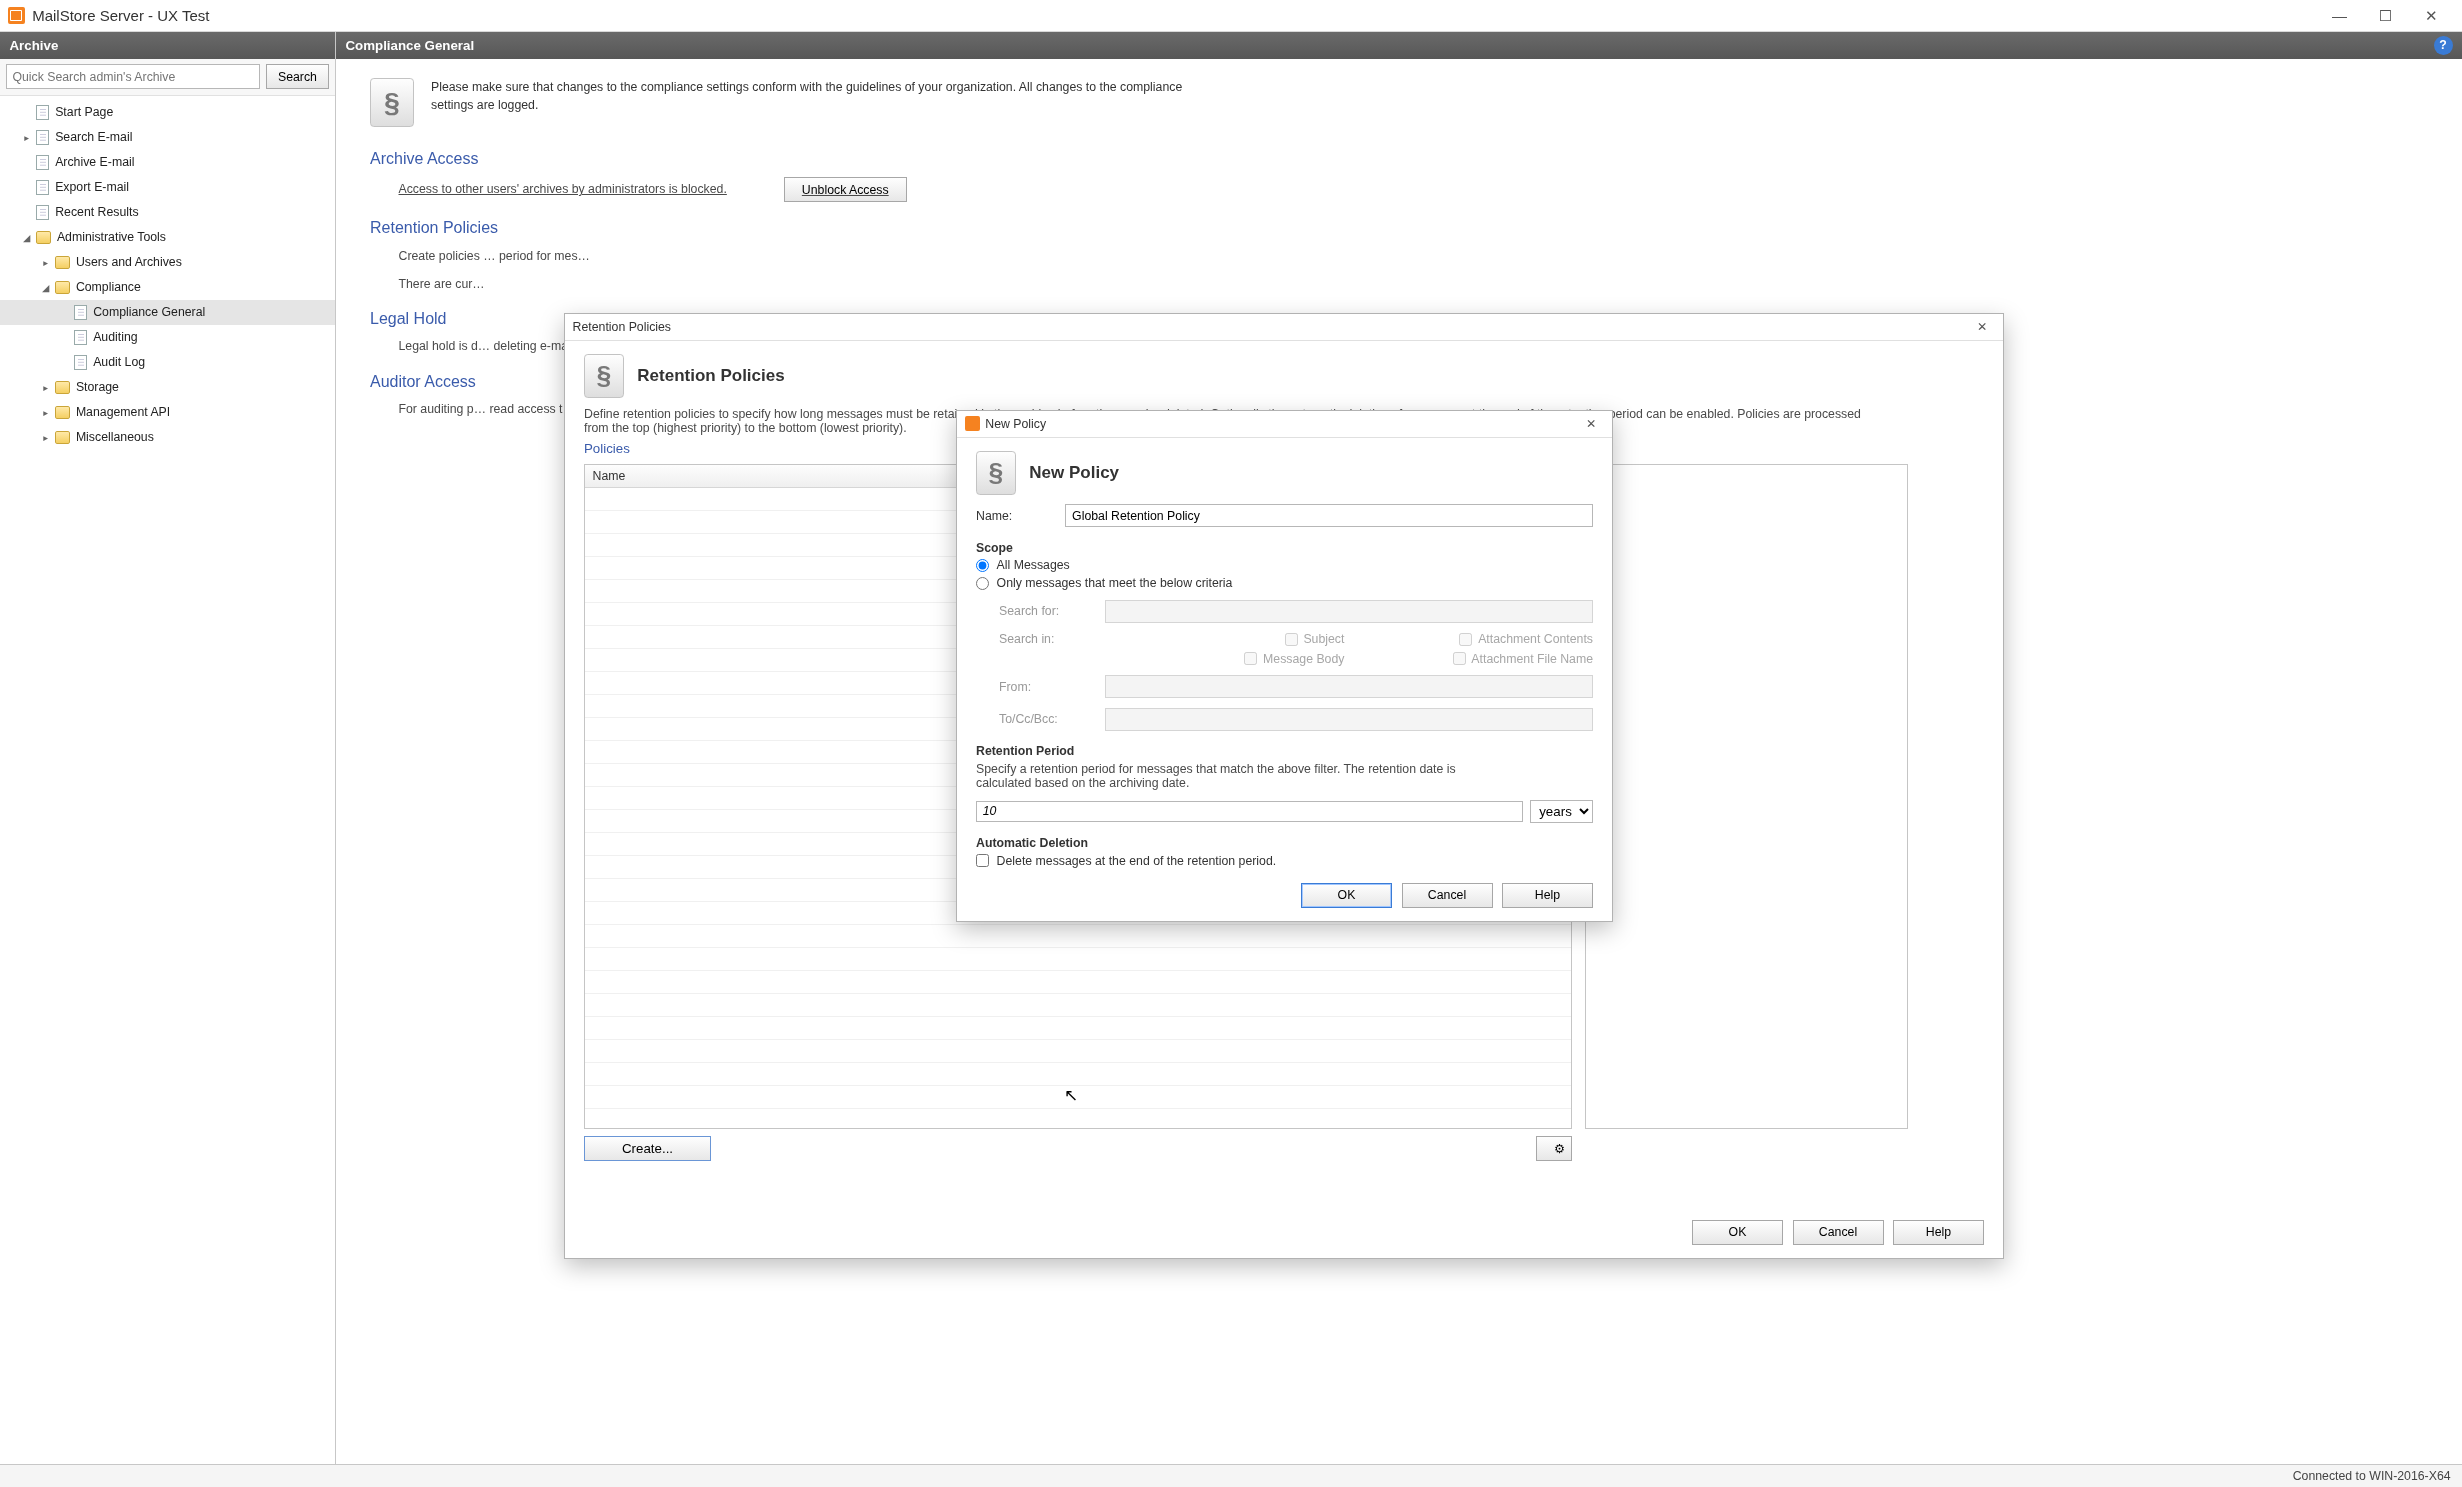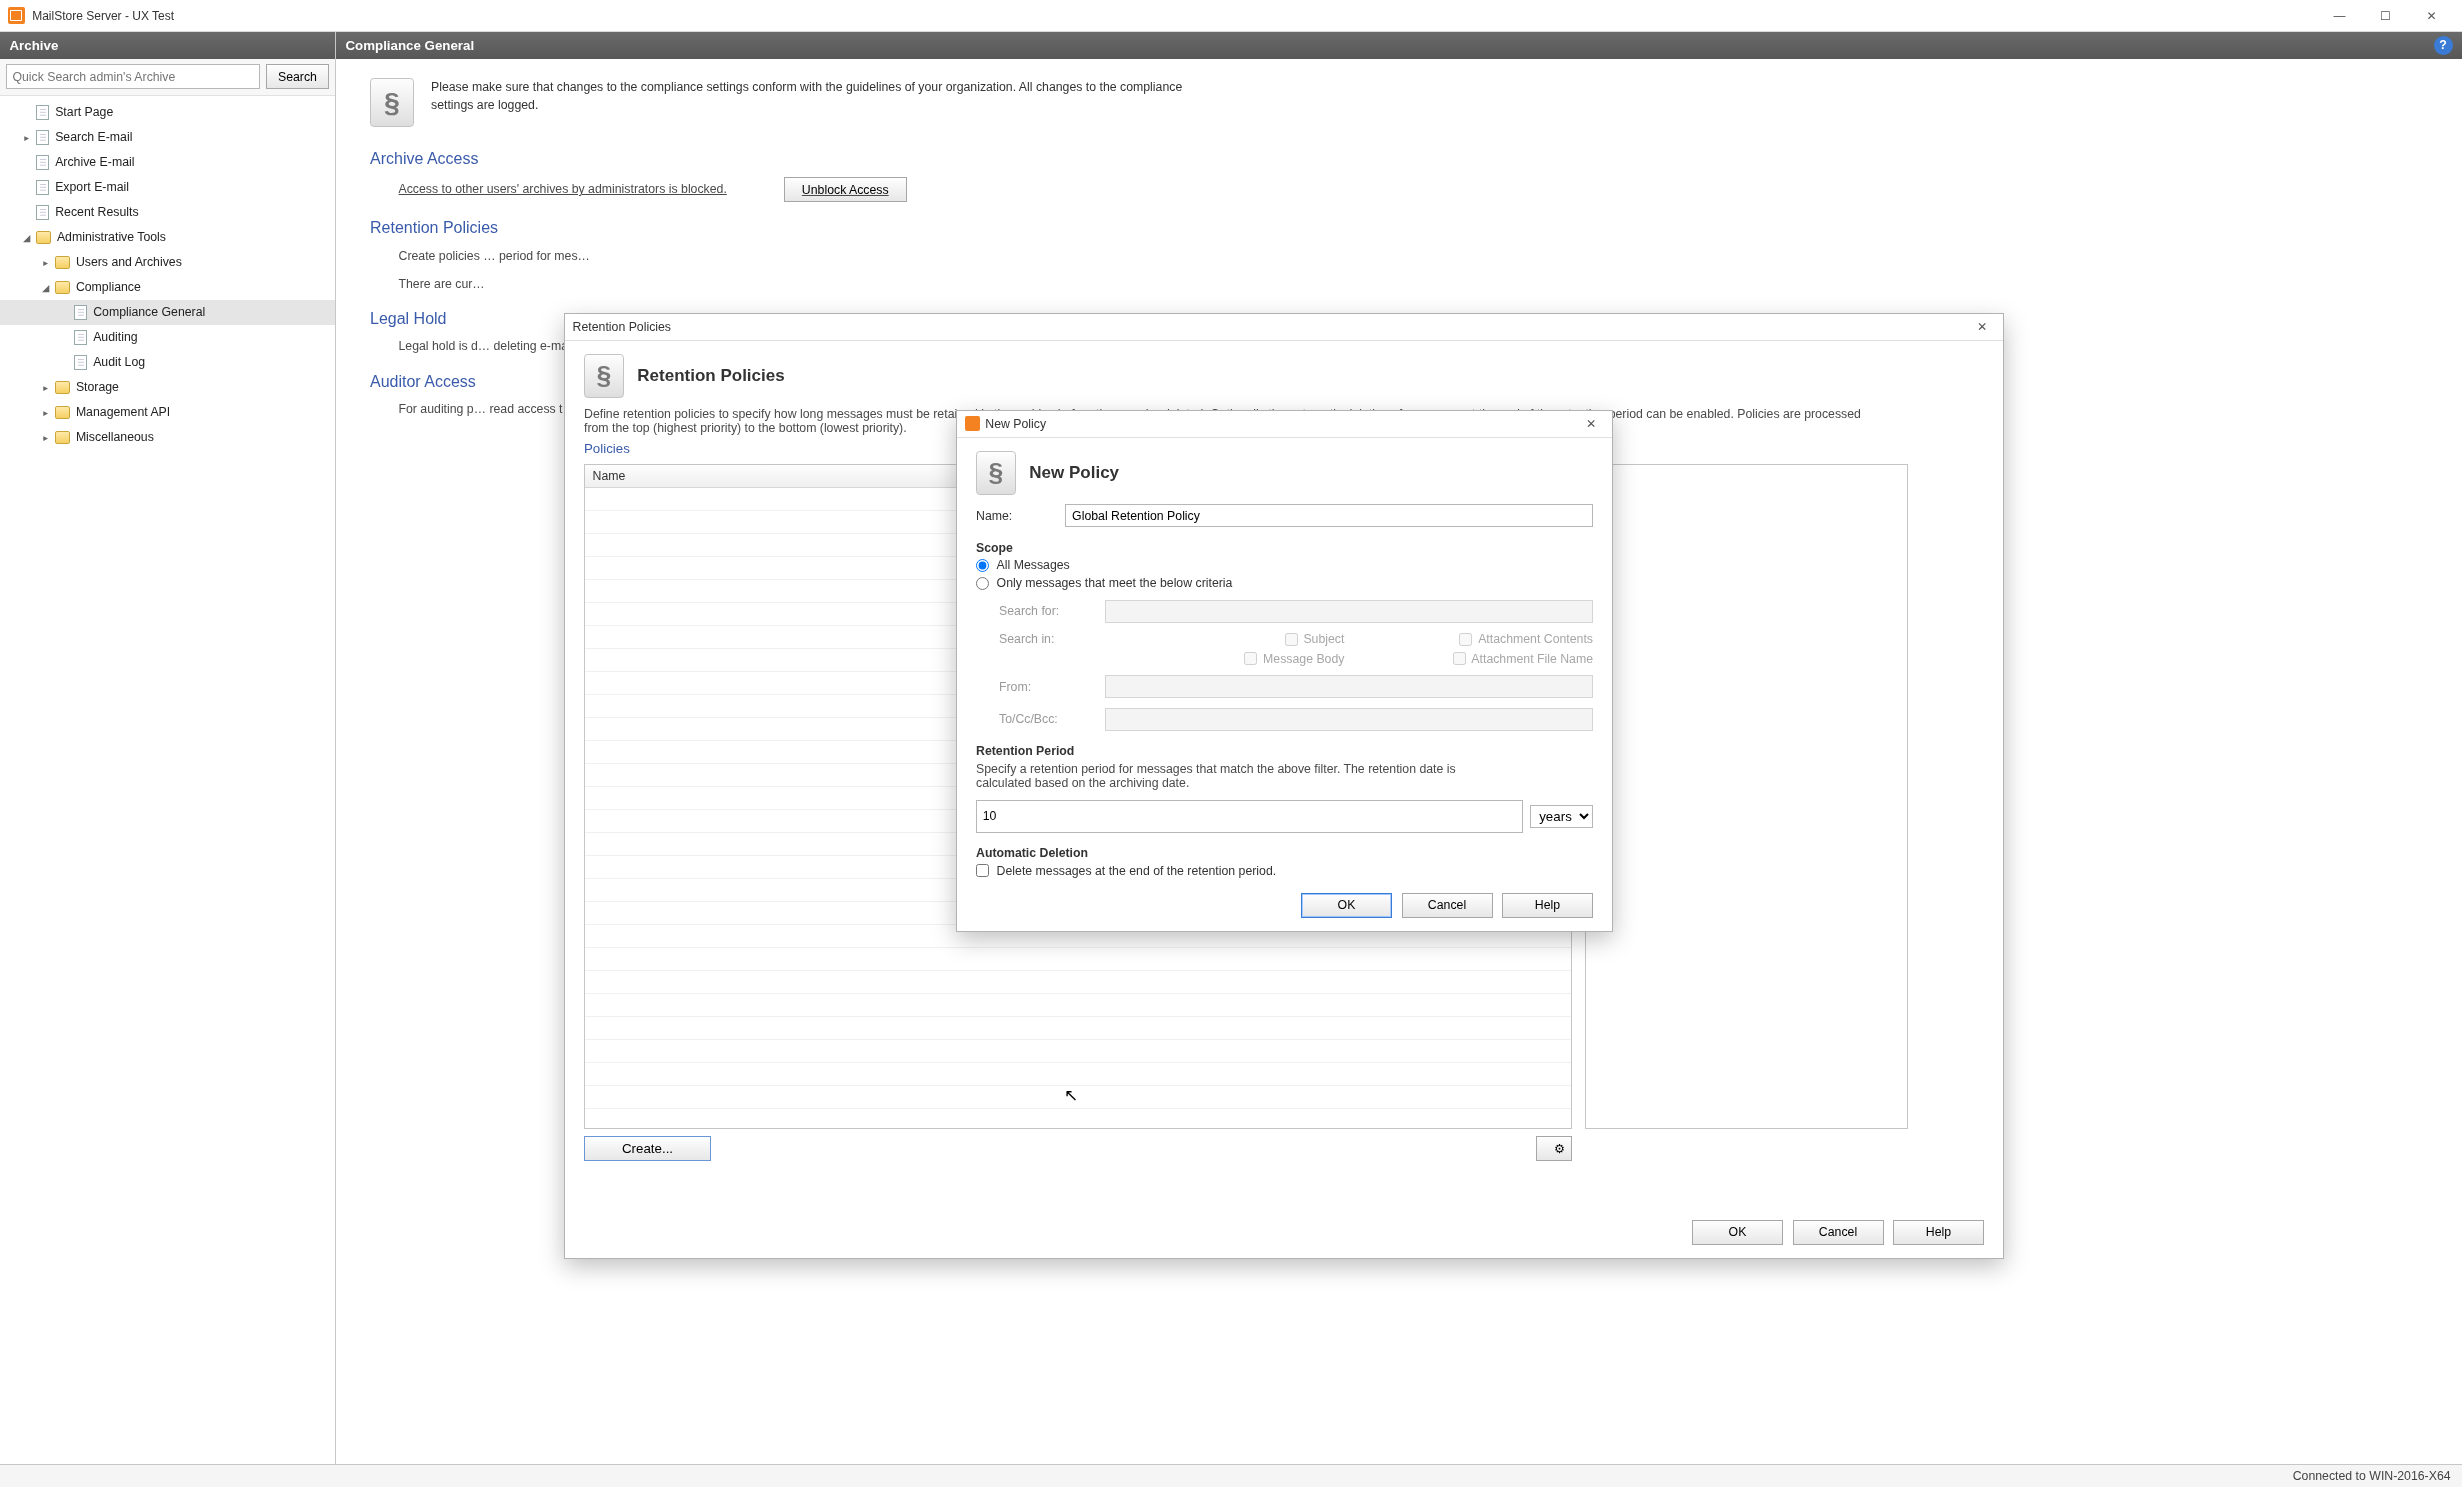--- a/index.html
+++ b/index.html
@@ -1,21 +1,21 @@
 <!DOCTYPE html>
 <html style="font-size:15px"><head>
 <meta charset="utf-8">
 <style>
   * { box-sizing: border-box; margin: 0; padding: 0; font-family: "Segoe UI", Tahoma, sans-serif; }
   html, body { width: 100%; height: 100%; overflow: hidden; background: #fff; }
 
   
   .win-titlebar {
     height: 32px; background: #fff; border-bottom: 0.9px solid #d9d9d9;
-    display: flex; align-items: center; padding: 0 7.6px; font-size: 12px; color: #333;
+    display: flex; align-items: center; padding: 0 7.6px; font-size: 15px; color: #333;
   }
   .win-titlebar .app-icon {
     width: 17px; height: 17px; margin-right: 7.6px; background: #f58220; border-radius: 1.9px; position: relative;
   }
   .win-titlebar .app-icon::after { content: ""; position: absolute; inset: 2.8px; border: 1.9px solid #fff; border-radius: 0.9px; }
   .win-titlebar .title { flex: 1; }
   .win-titlebar .win-btn { width: 46px; height: 32px; display: flex; align-items: center; justify-content: center; color: #555; }
 
   
   .grey-bar {
@@ -94,21 +94,21 @@
   #new-policy-dialog .lbl { width: 78px; color: #333; }
   #new-policy-dialog input[type=text] { flex: 1; height: 23px; border: 0.9px solid #b7b7b7; padding: 0 5.7px; font-size: 12.3px; }
   #new-policy-dialog .section-h { font-weight: 700; margin-top: 13.3px; margin-bottom: 3.8px; }
   #new-policy-dialog .radio-row { display: flex; align-items: center; gap: 7.6px; margin: 3.8px 0 3.8px 0; }
   #new-policy-dialog .criteria { margin-left: 23px; }
   #new-policy-dialog .criteria .form-row .lbl { width: 95px; color: #999; }
   #new-policy-dialog .criteria input[type=text] { background: #f4f4f4; border-color: #d5d5d5; color: #aaa; }
   #new-policy-dialog .chk-grid { display: grid; grid-template-columns: 1fr 1fr; row-gap: 5.7px; column-gap: 9.5px; margin-left: 110px; color: #a7a7a7; }
   #new-policy-dialog .chk-grid label { display: flex; align-items: center; gap: 5.7px; justify-content: flex-end; }
   #new-policy-dialog .period-row { display: flex; align-items: center; gap: 7.6px; margin-top: 9.5px; }
-  #new-policy-dialog .period-row input { width: 46px; height: 33px; border: 0.9px solid #b7b7b7; text-align: left; padding: 0 5.7px; }
+  #new-policy-dialog .period-row input { width: 46px; height: 21px; border: 0.9px solid #b7b7b7; text-align: left; padding: 0 5.7px; font-style: italic; }
   #new-policy-dialog .period-row select { height: 23px; border: 0.9px solid #b7b7b7; background: #fff; padding: 0 3.8px; }
   #new-policy-dialog .footer-btns { display: flex; gap: 9.5px; justify-content: flex-end; margin-top: 15px; }
 
   
   .status-bar { height: 23px; border-top: 0.9px solid #c7c7c7; display: flex; align-items: center; justify-content: flex-end; padding: 0 11.4px; font-size: 12.3px; color: #444; background: #f5f5f5; }
 
   .help-icon { margin-left: auto; width: 19px; height: 19px; border-radius: 50%; background: #3a7bd5; color: #fff; display:flex;align-items:center;justify-content:center; font-weight:700; font-size:12.3px;}
 
   .cursor { position:absolute; top: 1085px; left: 1064px; font-size: 17px; color:#000; text-shadow:0.9px 0.9px 0 #fff; pointer-events:none;}
 </style>

